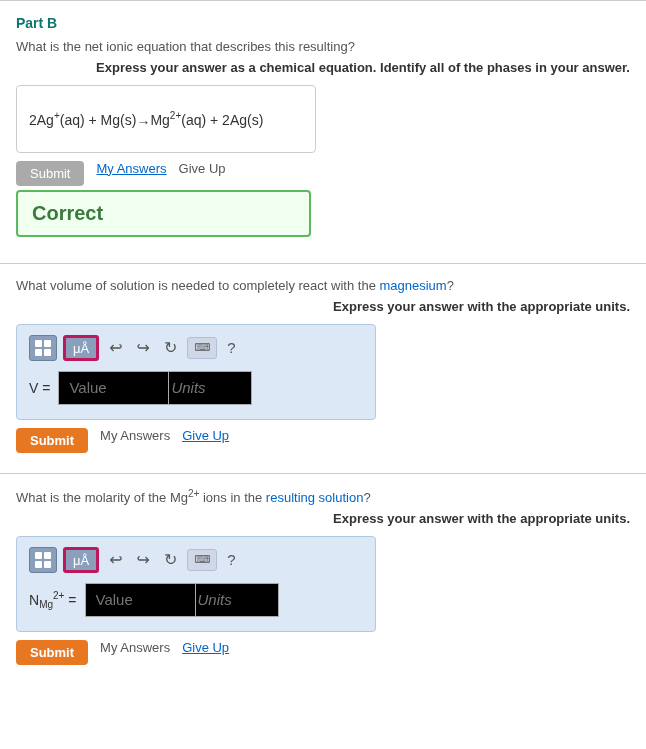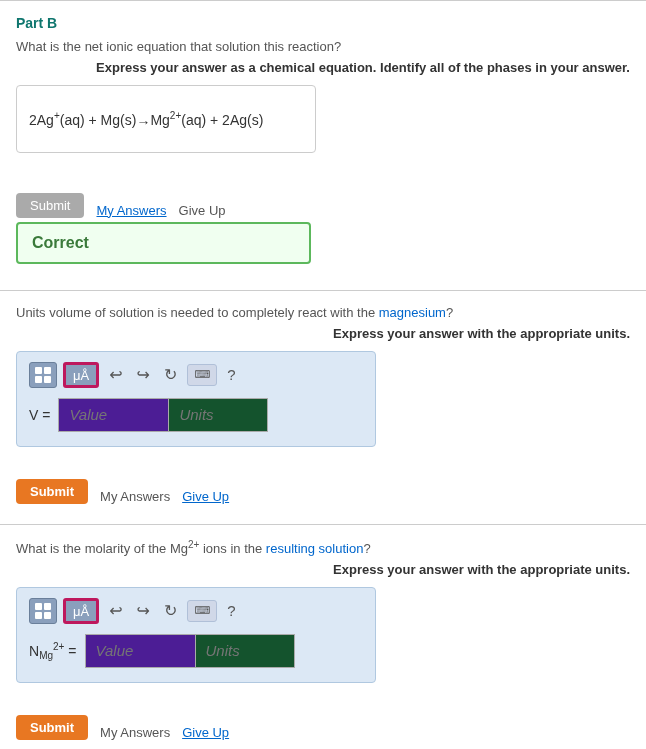--- a/index.html
+++ b/index.html
@@ -44,32 +44,31 @@
     }
     .answer-box sup {
       font-size: 10px;
     }
     .correct-box {
       border: 2px solid #5cb85c;
       border-radius: 4px;
       padding: 10px 14px;
       color: #3a7a3a;
       font-weight: bold;
-      font-size: 16px;
+      font-size: 20px;
       display: block;
       width: 295px;
       background: #f0fff0;
       margin-bottom: 10px;
     }
     .action-row {
       display: flex;
-      align-items: flex-end;
+      align-items: flex-start;
       gap: 12px;
       margin-bottom: 4px;
-      margin-top: 32px;
     }
     .submit-btn {
       background: #e87722;
       color: #fff;
       border: none;
       border-radius: 4px;
       padding: 5px 14px;
       font-size: 13px;
       font-weight: bold;
       cursor: pointer;
@@ -169,73 +168,72 @@
     .input-row {
       display: flex;
       align-items: center;
       gap: 0;
     }
     .value-input {
       border: 1px solid #aaa;
       border-right: none;
       padding: 6px 10px;
       font-size: 15px;
-      font-style: italic;
       color: #aaa;
       width: 110px;
       height: 34px;
-      background: #4c1d95;
+      background: #000000;
     }
     .units-input {
       border: 1px solid #aaa;
-      padding: 6px 10px;
+      padding: 6px 2px;
       font-size: 15px;
       font-style: italic;
       color: #aaa;
-      width: 100px;
+      width: 84px;
       height: 34px;
-      background: #14532d;
+      background: #000000;
     }
     .v-label {
       font-size: 14px;
       margin-right: 8px;
       color: #333;
     }
     .highlight-blue {
       color: #0066cc;
     }
     sup { font-size: 10px; }
     sub { font-size: 10px; }
   </style>
 </head>
 <body>
 
 <div class="part-section">
   <div class="part-label">Part B</div>
-  <div class="question-text">What is the net ionic equation that solution this reaction?</div>
+  <div class="question-text">What is the net ionic equation that describes this resulting?</div>
   <div class="instruction-text">Express your answer as a chemical equation. Identify all of the phases in your answer.</div>
   <div class="answer-box">
     <span>
       2Ag<sup>+</sup>(aq) + Mg(s)→Mg<sup>2+</sup>(aq) + 2Ag(s)
     </span>
   </div>
   <br>
   <div class="action-row">
     <button class="submit-btn-gray">Submit</button>
     <a class="link-btn">My Answers</a>
     <span class="plain-link">Give Up</span>
   </div>
   <div class="correct-box">
     <span>Correct</span>
   </div>
 </div>
 
 <div class="part-section">
   <div class="question-text">
-    <span>Units volume of solution is needed to completely react with the </span><span class="highlight-blue">magnesium</span><span>?</span>
+    <span>What volume of solution is needed to completely react with the </span><span class="highlight-blue">magnesium</span><span>?</span>
   </div>
   <div class="instruction-text">Express your answer with the appropriate units.</div>
   <div class="math-toolbar-area">
     <div class="toolbar-row">
       <button class="toolbar-btn-grid">
         <div class="grid-icon">
           <div></div>
             <div></div>
             <div></div>
             <div></div>

